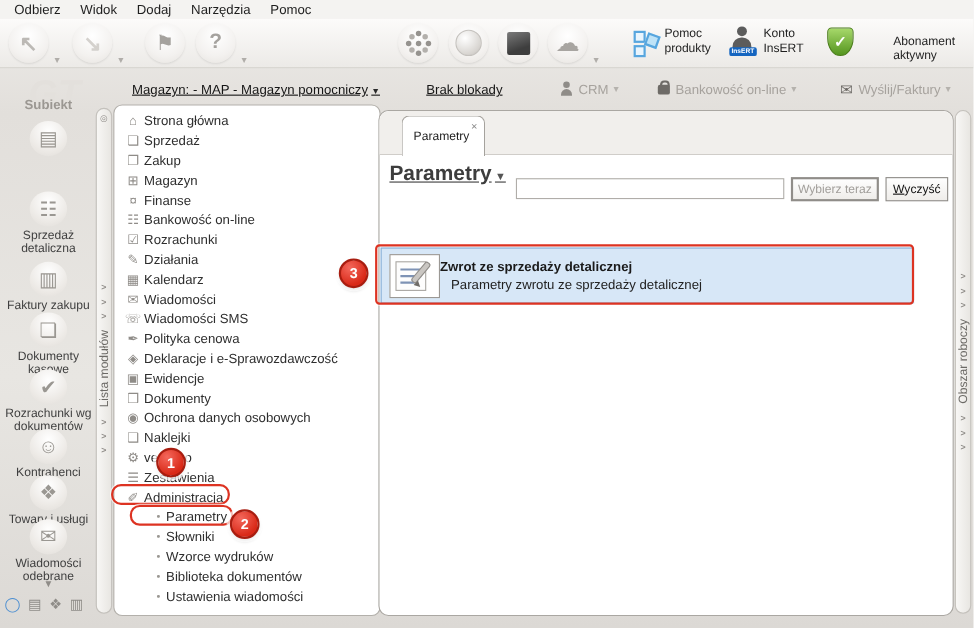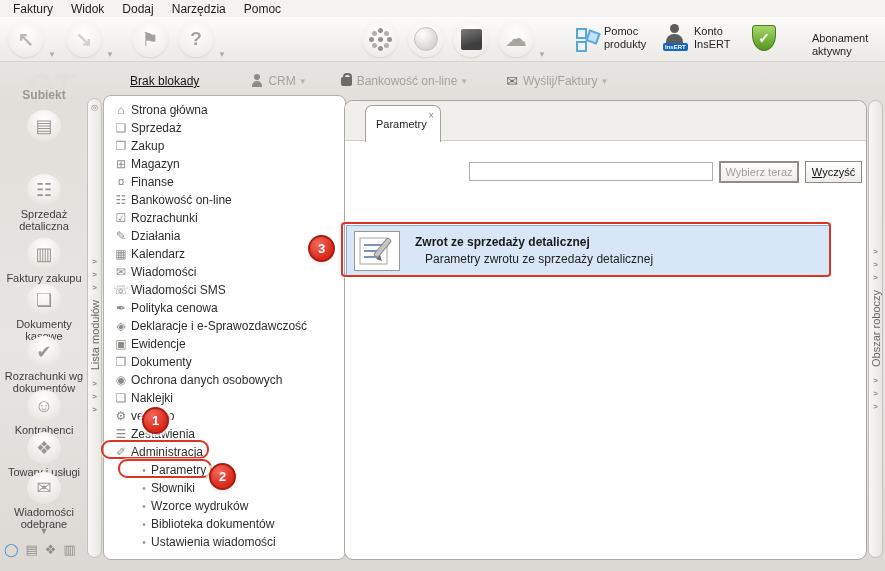--- a/index.html
+++ b/index.html
@@ -114,40 +114,40 @@
   .btn-clear .u{ text-decoration:underline; }
   .flink{ position:absolute; left:124px; top:90px; font-size:11px; color:#4b4b4b;
     text-decoration:underline; cursor:pointer; }
   .flink .caret{ font-size:8px; color:#4b4b4b; }
 
   .pitem{ position:absolute; left:1px; top:124px; width:485px; height:51px;
     background:#d7e7f7; border:1px solid #86aed6; display:flex; align-items:center;
     padding-left:7px; cursor:pointer; }
   .pitem .note{ width:46px; height:40px; background:#fff; border:1px solid #9b9894; flex:none;
     display:flex; align-items:center; justify-content:center; }
-  .pitem .ptx{ margin-left:15px; }
+  .pitem .ptx{ }
   .pitem .t1{ font-weight:bold; color:#1a1a1a; }
   .pitem .t2{ color:#222; padding-left:10px; margin-top:3px; }
 
   
   .ann-rect{ position:absolute; border:2px solid #dd3322; border-radius:9px;
     box-shadow:0 0 0 1px rgba(255,255,255,.65); pointer-events:none; }
   .ann-circle{ position:absolute; width:27px; height:27px; border-radius:50%;
     background:radial-gradient(circle at 35% 28%,#f4685c,#d92918 70%);
     border:2px solid #a81d10; color:#fff; font-weight:bold; font-size:13px;
     display:flex; align-items:center; justify-content:center;
     box-shadow:0 0 0 3px rgba(255,255,255,.7),0 2px 3px rgba(0,0,0,.25); pointer-events:none; }
 </style>
 </head>
 <body>
 
 <div class="screen">
 
   <div class="menubar">
-    <span>Faktury</span>
+    <span>Odbierz</span>
     <span>Widok</span>
     <span>Dodaj</span>
     <span>Narzędzia</span>
     <span>Pomoc</span>
   </div>
 
   <div class="toolbar">
     <div class="rbtn" style="left:8px;top:4px;">
       <span class="g-light">↖</span>
     </div>
@@ -200,20 +200,23 @@
 
     <div class="shield" style="left:752px;top:8px;">
       <span>✓</span>
     </div>
     <div class="tb-label" style="left:812px;top:15px;">
       <div>Abonament aktywny</div>
     </div>
   </div>
 
   <div class="subbar">
+    <span class="ulink" style="margin-left:32px;">
+      <span>Magazyn: - MAP - Magazyn pomocniczy</span><span class="caret">▼</span>
+    </span>
     <span class="ulink" style="margin-left:42px;">Brak blokady</span>
     <span class="gray-group" style="margin-left:52px;">
       <span class="mini-person">
           <i></i>
           <b></b>
         </span>
       <span>CRM</span>
         <span class="caret">▼</span>
     </span>
     <span class="gray-group" style="margin-left:34px;">
@@ -404,20 +407,23 @@
         <span class="tl">Ustawienia wiadomości</span>
       </div>
   </div>
 
   <div class="mainpanel">
     <div class="tabstrip"></div>
     <div class="tab">
       <span class="tname">Parametry</span>
       <span class="tclose">×</span>
     </div>
+    <div class="ptitle">
+      <span>Parametry</span><span class="caret">▼</span>
+    </div>
     <input class="searchbox" value="" style="">
     <div class="btn btn-disabled">Wybierz teraz</div>
     <div class="btn btn-clear">
       <span class="u">W</span><span>yczyść</span>
     </div>
 
     <div class="pitem">
       <div class="note">
         <svg width="36" height="32" viewBox="0 0 36 32">
           <rect x="1" y="3" width="27" height="26" fill="#fdfdfd" stroke="#a9a6a2"></rect>

